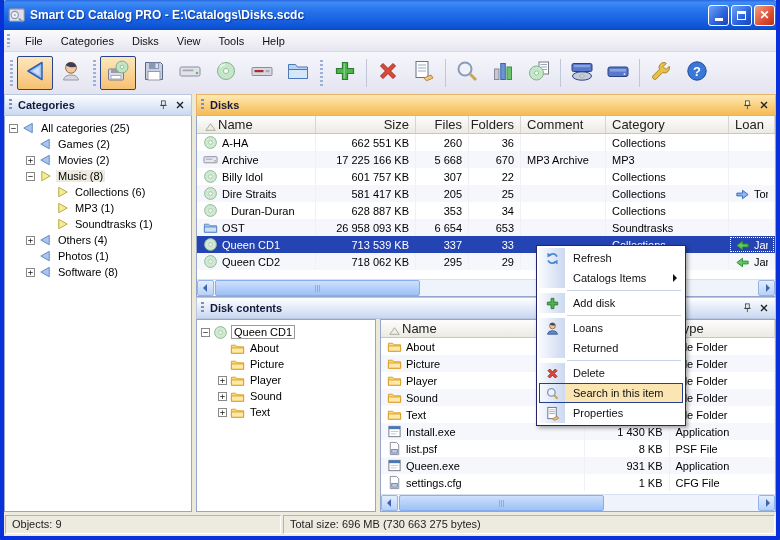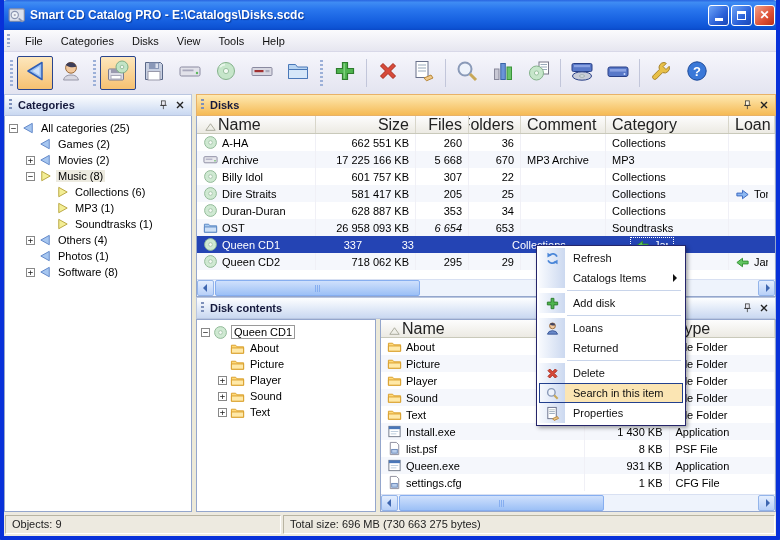--- a/index.html
+++ b/index.html
@@ -41,21 +41,21 @@
   .tree{font-size:11px;padding-top:4px;}
   .tnode{height:16px;display:flex;align-items:center;white-space:nowrap;}
   .texp{width:9px;height:9px;border:1px solid #888;background:#fff;flex:none;margin-right:3px;
     display:flex;align-items:center;justify-content:center;font-size:9px;line-height:7px;color:#222;font-family:"DejaVu Sans Mono",monospace;}
   .texp.none{border:none;background:transparent;}
   .ticon{width:15px;height:14px;flex:none;margin-right:3px;}
   .tlabel{padding:0 2px;}
   .tlabel.sel-soft{background:#edebe0;}
   .tlabel.sel-box{border:1px solid #9a9a9a;}
   
-  .grid-head{display:flex;height:18px;background:linear-gradient(180deg,#fdfdfd,#eceae3);border-bottom:1px solid #c9c9ba;font-size:16px;color:#222;flex:none;justify-content:flex-end;}
+  .grid-head{display:flex;height:18px;background:linear-gradient(180deg,#fdfdfd,#eceae3);border-bottom:1px solid #c9c9ba;font-size:13px;color:#222;flex:none;justify-content:flex-end;}
   .gh-cell{display:flex;align-items:center;padding:0 6px;border-right:1px solid #d8d6ca;overflow:hidden;}
   .gh-cell .sorticon{width:11px;height:10px;margin-right:4px;flex:none;}
   .grid-rows{font-size:11px;}
   .grow{display:flex;height:17px;align-items:center;}
   .grow:nth-child(even){background:#f5f7fc;}
   .grow.selected{background:#2444b4;color:#fff;}
   .gcell{padding:0 6px;white-space:nowrap;overflow:hidden;display:flex;align-items:center;height:100%;border-right:1px solid #f0f0f6;}
   .grow.selected .gcell{border-right-color:#2444b4;}
   .gcell.r{justify-content:flex-end;}
   .gcell .ricon{width:15px;height:15px;flex:none;margin-right:4px;}
@@ -500,21 +500,21 @@
               <span class="gcell loancell" style="width: 46px;">
                 <span class="loanwrap">
                   <span class="licon"><svg width="15" height="15" viewBox="0 0 16 16">
                       <path d="M2 6.5 L8 6.5 L8 3.5 L14 8 L8 12.5 L8 9.5 L2 9.5 Z" fill="#8cb8f2" stroke="#3a68c0"></path>
                     </svg></span>
                   <span>Tom</span>
                 </span>
               </span>
             </div>
             <div class="grow">
-              <span class="gcell" style="width: 119px;">
+              <span class="gcell" style="width: 119px; gap: 9px;">
                 <span class="ricon"><svg width="15" height="15" viewBox="0 0 16 16">
                     <circle cx="8" cy="8" r="6.3" fill="#cfe9d2" stroke="#8fb795"></circle>
                     <circle cx="8" cy="8" r="2" fill="#f6faf6" stroke="#a8c6ad"></circle>
                   </svg></span>
                 <span>Duran-Duran</span>
               </span>
               <span class="gcell r" style="width: 100px;">
                 <span>628 887 KB</span>
               </span>
               <span class="gcell r" style="width: 53px;">
@@ -535,41 +535,44 @@
               <span class="gcell" style="width: 119px;">
                 <span class="ricon"><svg width="15" height="15" viewBox="0 0 16 16">
                     <path d="M1.5 4.5 L6 4.5 L7.5 6.2 L14.5 6.2 L14.5 13 L1.5 13 Z" fill="#a9cbf1" stroke="#5a86c2"></path>
                     <path d="M1.5 7.4 L14.5 7.4 L14.5 13 L1.5 13 Z" fill="#cde0f7" stroke="#5a86c2"></path>
                   </svg></span>
                 <span>OST</span>
               </span>
               <span class="gcell r" style="width: 100px;">
                 <span>26 958 093 KB</span>
               </span>
-              <span class="gcell r" style="width: 53px; font-style: italic;">
+              <span class="gcell r" style="width: 53px;">
                 <span>6 654</span>
               </span>
               <span class="gcell r" style="width: 52px;">
                 <span>653</span>
               </span>
               <span class="gcell" style="width: 85px;">
                 <span></span>
               </span>
               <span class="gcell" style="width: 123px;">
                 <span>Soundtrasks</span>
               </span>
               <span class="gcell loancell" style="width: 46px;"></span>
             </div>
             <div class="grow selected" style="background: rgb(36, 68, 180);">
               <span class="gcell" style="width: 119px;">
                 <span class="ricon"><svg width="15" height="15" viewBox="0 0 16 16">
                     <circle cx="8" cy="8" r="6.3" fill="#cfe9d2" stroke="#8fb795"></circle>
                     <circle cx="8" cy="8" r="2" fill="#f6faf6" stroke="#a8c6ad"></circle>
                   </svg></span>
                 <span>Queen CD1</span>
+              </span>
+              <span class="gcell r" style="width: 100px;">
+                <span>713 539 KB</span>
               </span>
               <span class="gcell r" style="width: 53px;">
                 <span>337</span>
               </span>
               <span class="gcell r" style="width: 52px;">
                 <span>33</span>
               </span>
               <span class="gcell" style="width: 85px;">
                 <span></span>
               </span>

